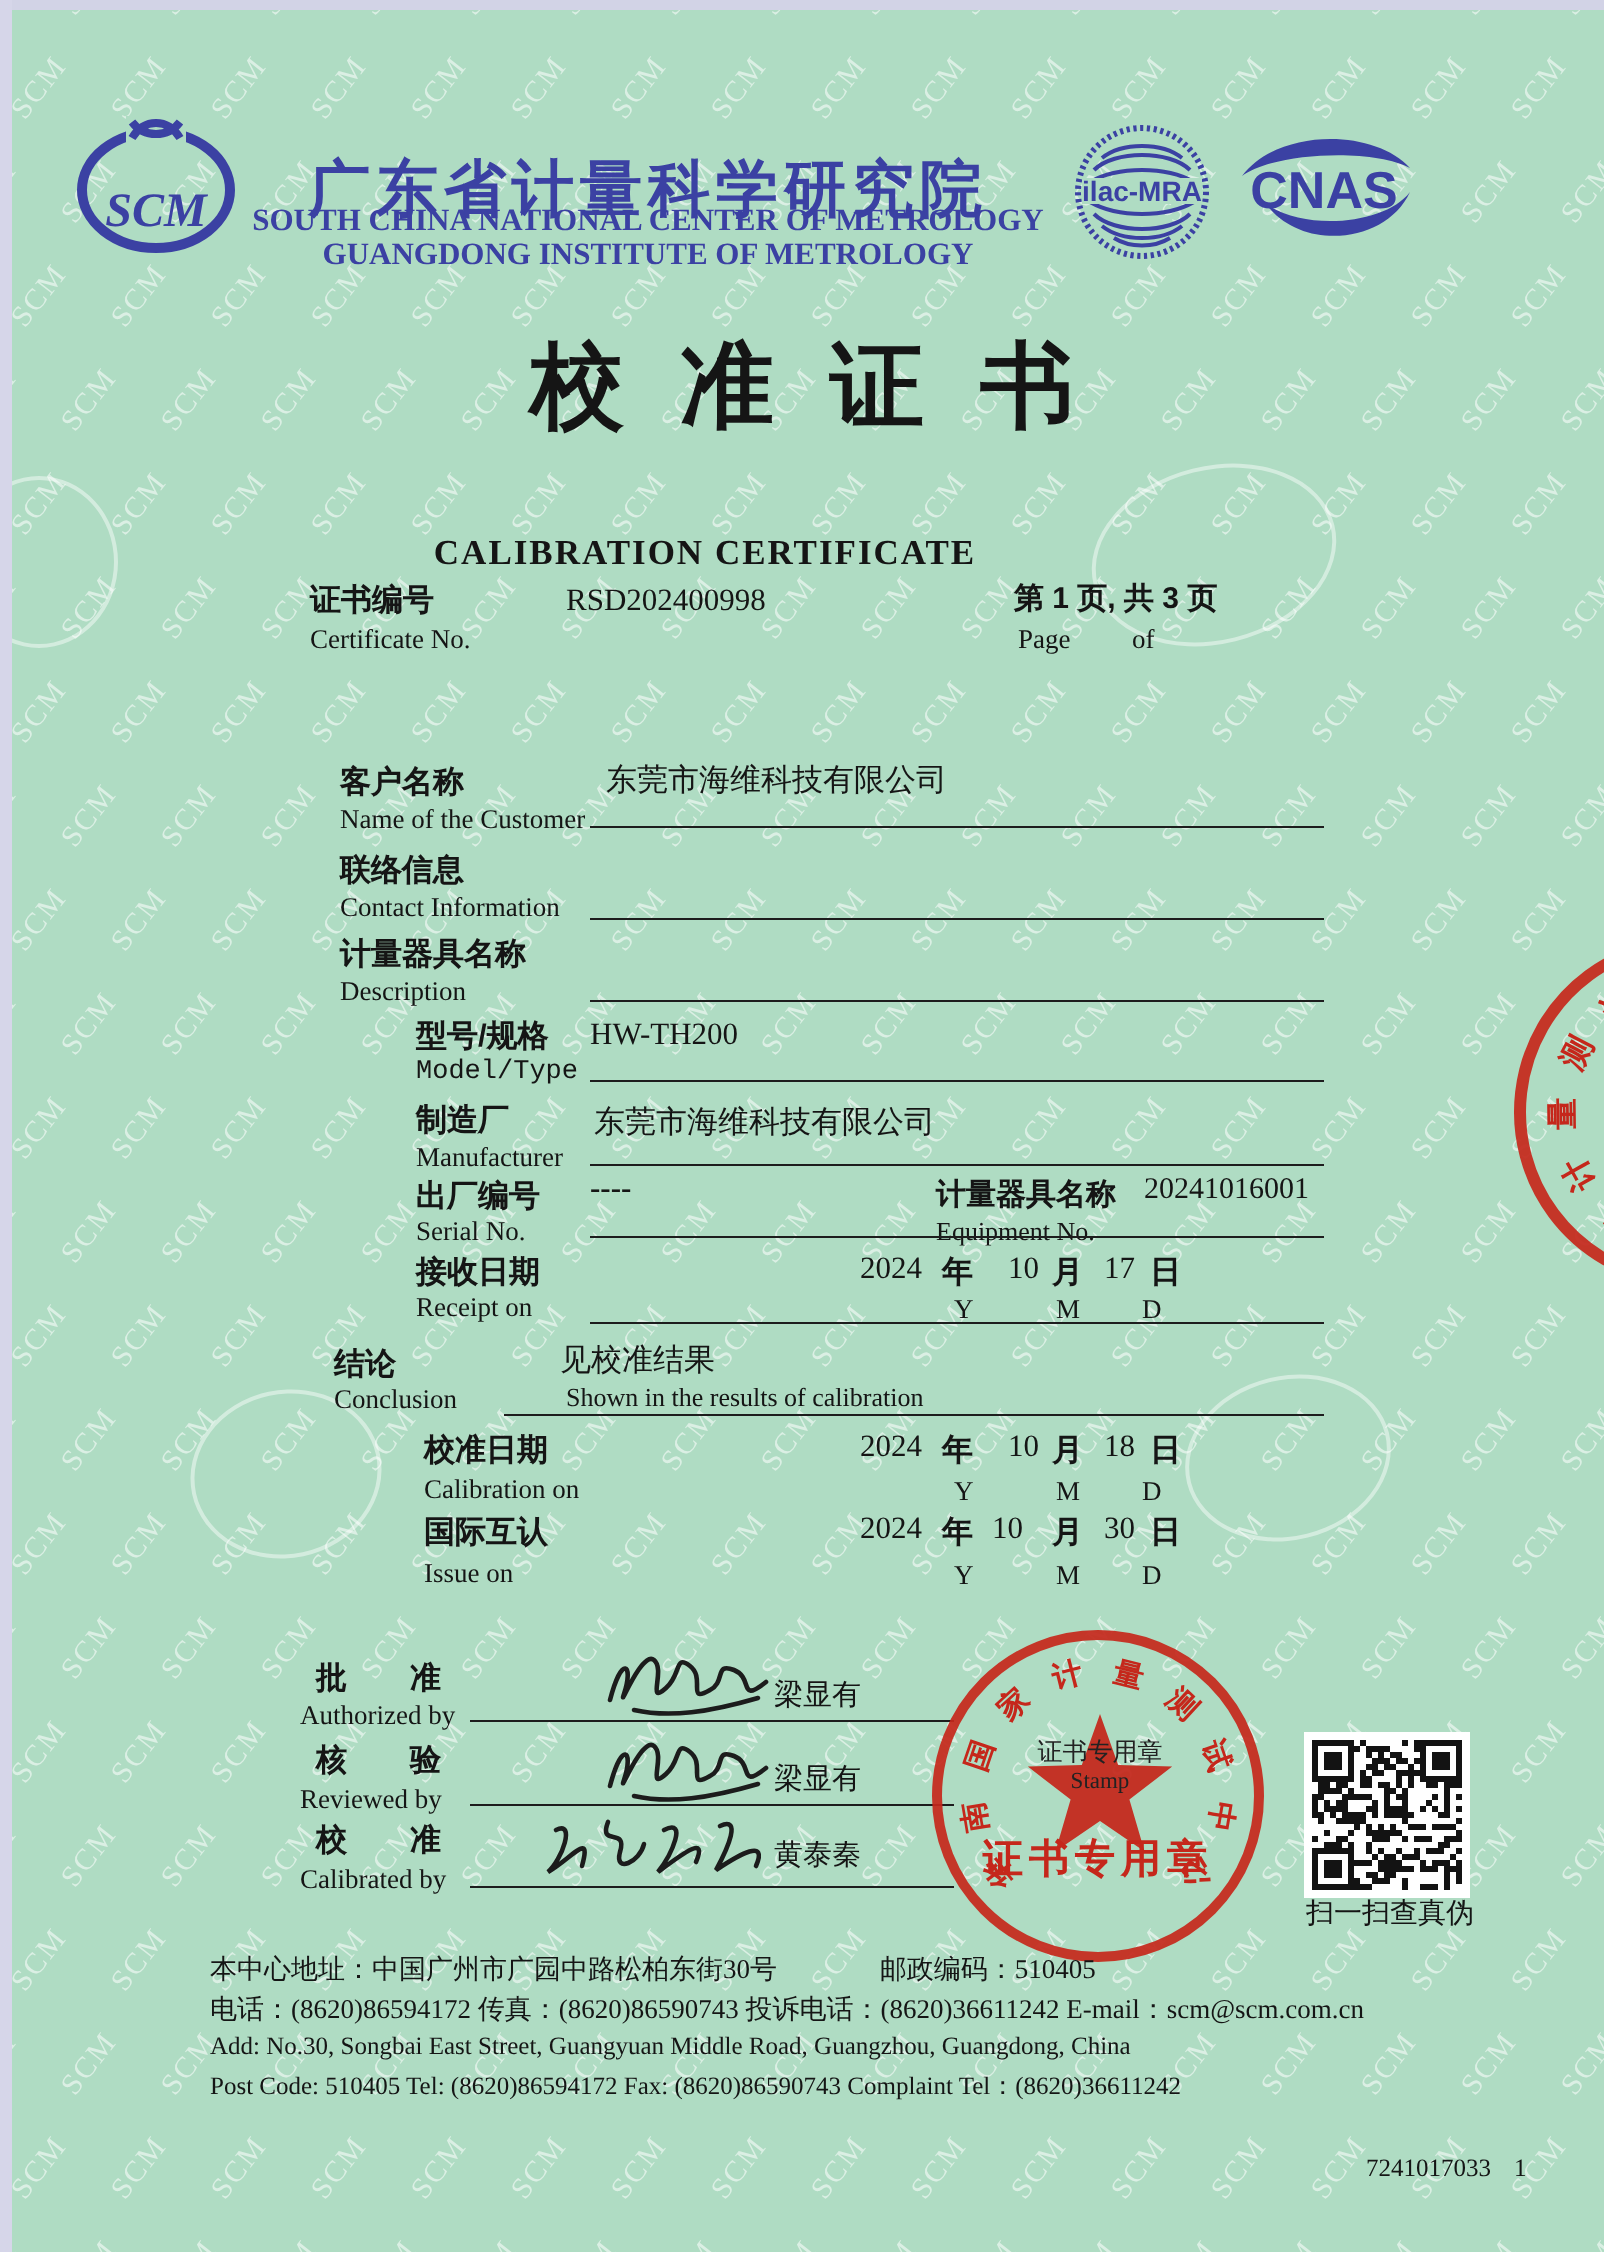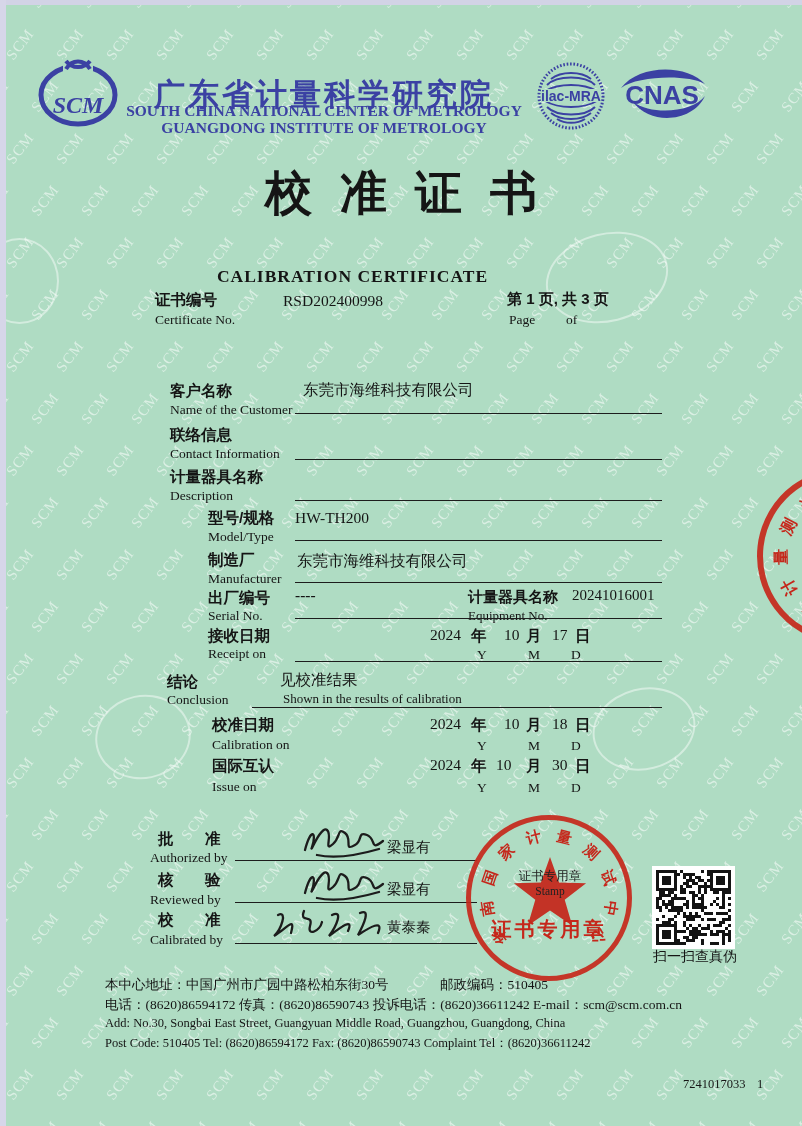--- a/index.html
+++ b/index.html
@@ -472,21 +472,21 @@
 
   <div class="lbl" style="left:170px;top:425px;">联络信息</div>
   <div class="eng" style="left:170px;top:446px;">Contact Information</div>
   <i class="ln" style="left:295px;top:459px;width:367px;"></i>
 
   <div class="lbl" style="left:170px;top:467px;">计量器具名称</div>
   <div class="eng" style="left:170px;top:488px;">Description</div>
   <i class="ln" style="left:295px;top:500px;width:367px;"></i>
 
   <div class="lbl" style="left:208px;top:508px;">型号/规格</div>
-  <div class="eng" style="left:208px;top:529px;">Model/Type</div>
+  <div class="eng" style="left:208px;top:529px;font-family:Liberation Mono, monospace;">Model/Type</div>
   <div class="val" style="left:295px;top:509px;">HW-TH200</div>
   <i class="ln" style="left:295px;top:540px;width:367px;"></i>
 
   <div class="lbl" style="left:208px;top:550px;">制造厂</div>
   <div class="eng" style="left:208px;top:571px;">Manufacturer</div>
   <div class="val" style="left:297px;top:551px;">东莞市海维科技有限公司</div>
   <i class="ln" style="left:295px;top:582px;width:367px;"></i>
 
   <div class="lbl" style="left:208px;top:588px;">出厂编号</div>
   <div class="eng" style="left:208px;top:608px;">Serial No.</div>

